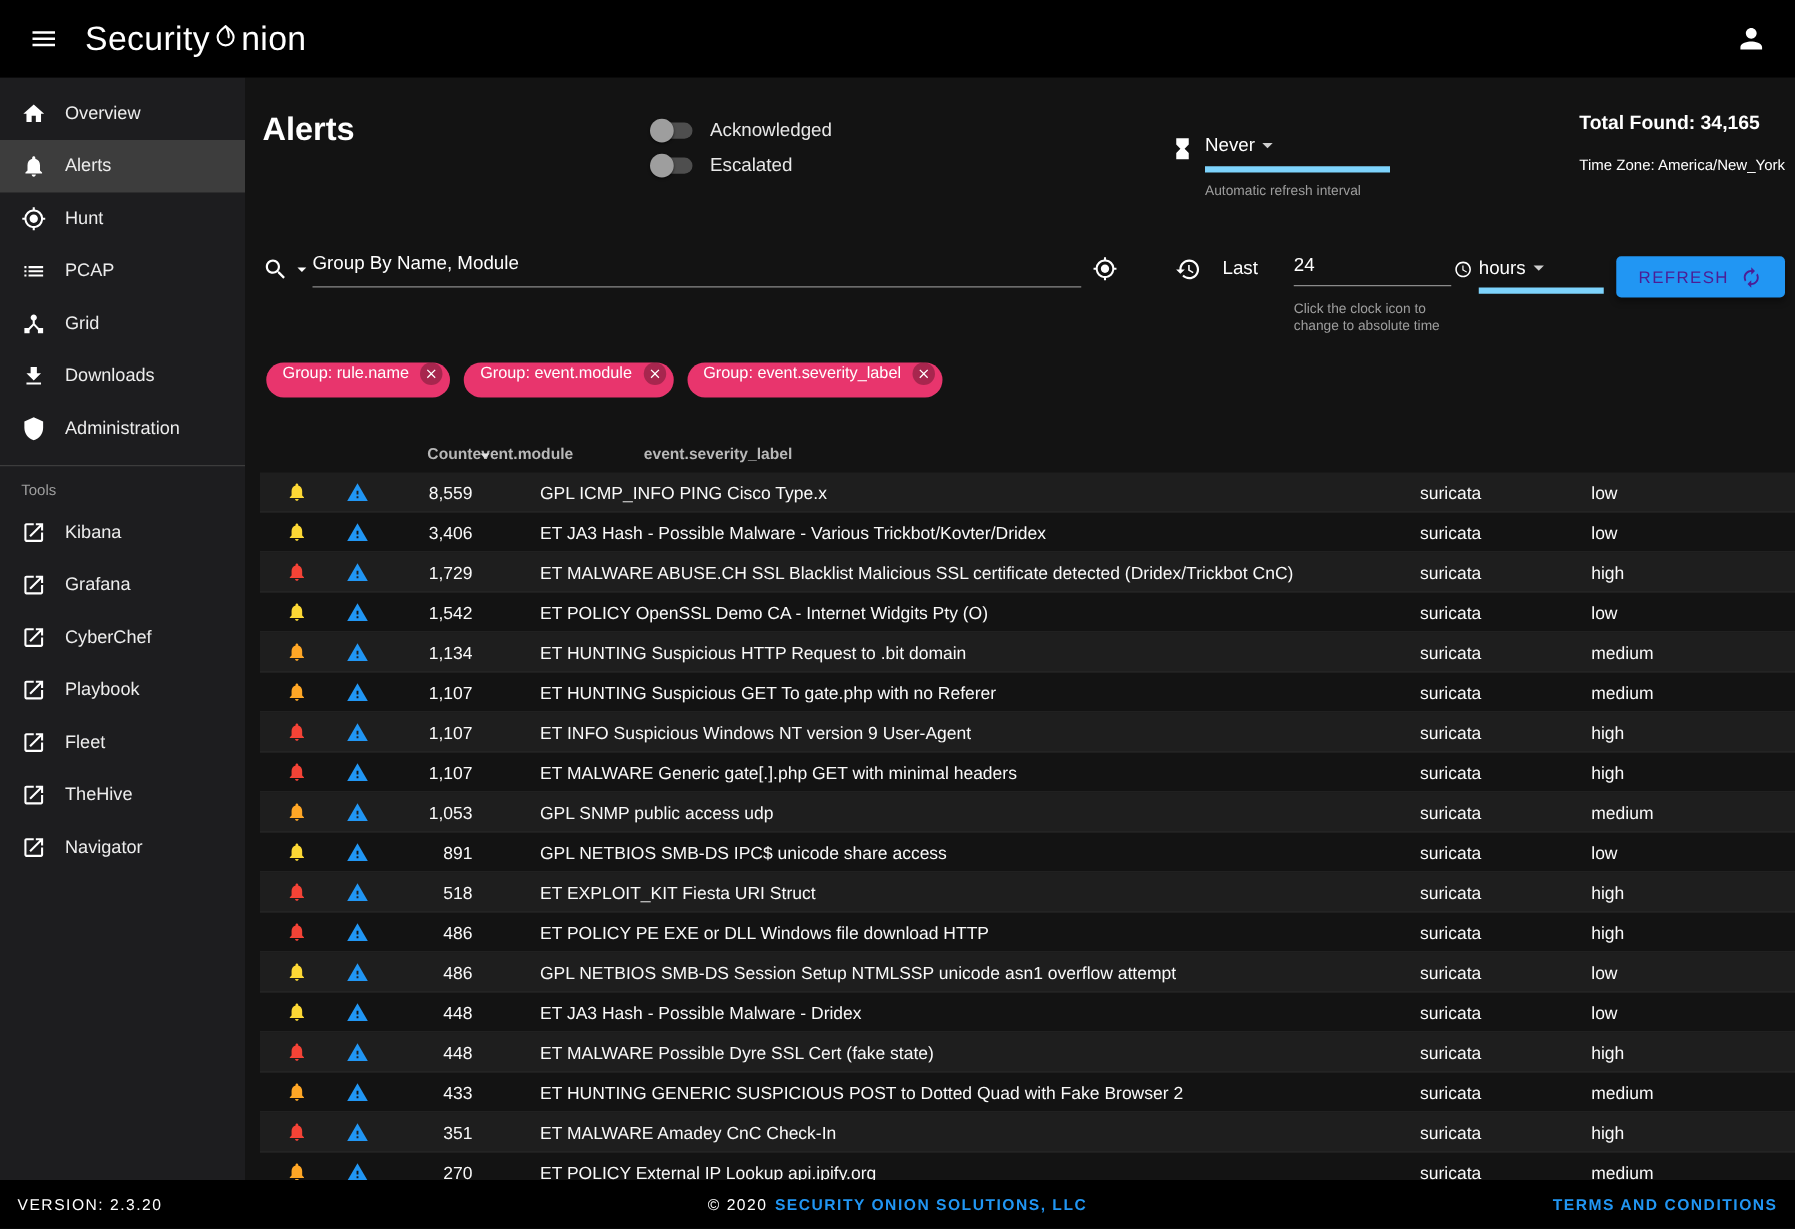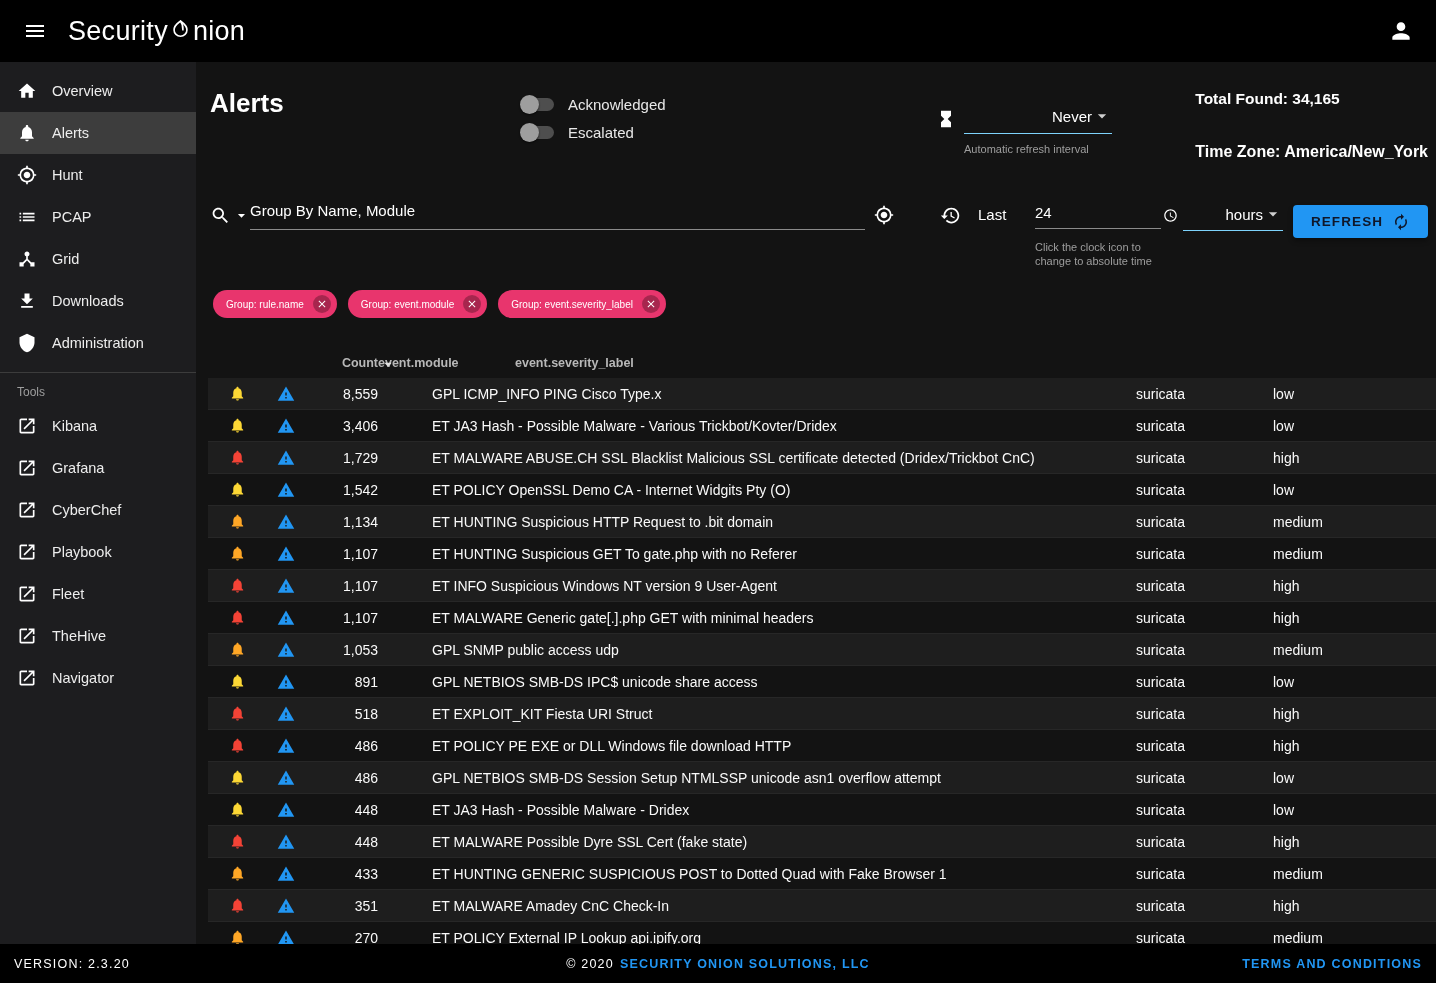--- a/index.html
+++ b/index.html
@@ -35,47 +35,47 @@
   
   .main{position:absolute;left:196px;top:62px;right:0;bottom:39px;background:#131313;overflow:hidden;z-index:10}
   .page-title{position:absolute;left:14px;top:26px;font-size:26px;font-weight:700}
   .toggles{position:absolute;left:326px;top:28px}
   .toggle-row{display:flex;align-items:center;gap:14px;height:28px;cursor:pointer}
   .switch{width:32px;height:13px;border-radius:7px;background:#4e4e4e;position:relative;flex:none}
   .knob{position:absolute;left:-2px;top:-3px;width:19px;height:19px;border-radius:50%;background:#9e9e9e;box-shadow:0 1px 2px rgba(0,0,0,.6)}
   .toggle-label{font-size:15px;color:#e8e8e8}
   .interval{position:absolute;left:740px;top:44px;display:flex;gap:8px}
   .interval .hg{width:20px;height:20px;color:#fff;margin-top:3px}
-  .sel{width:148px;border-bottom:1px solid #7dd3fc;display:flex;align-items:center;justify-content:flex-end;padding-bottom:7px;cursor:pointer}
+  .sel{width:148px;border-bottom:5px solid #7dd3fc;display:flex;align-items:center;justify-content:flex-start;padding-bottom:7px;cursor:pointer}
   .sel .sel-text{font-size:15px}
   .sel .caret{width:20px;height:20px;color:#cfcfcf}
   .interval-caption{font-size:11px;color:#9e9e9e;margin-top:9px}
   .totals{position:absolute;right:8px;top:28px;text-align:left}
   .total-found{font-size:15.5px;font-weight:700}
-  .timezone{font-size:16px;font-weight:700;margin-top:35px}
+  .timezone{font-size:12px;font-weight:400;margin-top:17px}
 
   
   .query-icons{position:absolute;left:14px;top:143px;display:flex;align-items:center}
   .q-search{width:21px;height:21px;color:#fff}
   .q-caret{width:17px;height:17px;color:#fff;margin-left:2px;cursor:pointer}
   .query-input{position:absolute;left:54px;top:140px;width:615px;background:transparent;border:none;border-bottom:1px solid #8b8b8b;color:#fff;font-size:15px;font-family:inherit;padding:0 0 10px;outline:none}
   .q-target{position:absolute;left:678px;top:143px;width:20px;height:20px;color:#fff;cursor:pointer}
   .tr-history{position:absolute;left:744px;top:143px;width:21px;height:21px;color:#fff;cursor:pointer}
   .tr-last{position:absolute;left:782px;top:144px;font-size:15px}
   .time-field{position:absolute;left:839px;top:142px;width:126px;border-bottom:1px solid #8b8b8b;padding-bottom:6px}
   .time-field input{width:100%;background:transparent;border:none;color:#fff;font-size:15px;font-family:inherit;outline:none}
   .time-clock{position:absolute;left:967px;top:146px;width:15px;height:15px;color:#fff;cursor:pointer}
   .unit-sel{position:absolute;left:987px;top:142px;width:100px;padding-bottom:6px}
-  .refresh-btn{position:absolute;right:8px;top:143px;width:135px;height:33px;background:var(--accent,#2196f3);border:none;border-radius:4px;color:#0f172a;font-size:13.5px;font-weight:700;letter-spacing:1.1px;display:flex;align-items:center;justify-content:center;gap:9px;cursor:pointer;font-family:inherit;box-shadow:0 3px 5px rgba(0,0,0,.35)}
+  .refresh-btn{position:absolute;right:8px;top:143px;width:135px;height:33px;background:var(--accent,#2196f3);border:none;border-radius:4px;color:#4c1d95;font-size:13.5px;font-weight:400;letter-spacing:1.1px;display:flex;align-items:center;justify-content:center;gap:9px;cursor:pointer;font-family:inherit;box-shadow:0 3px 5px rgba(0,0,0,.35)}
   .refresh-btn .icn{width:18px;height:18px}
   .time-hint{position:absolute;left:839px;top:178px;font-size:11px;color:#9e9e9e;line-height:14px}
 
   
   .chips{position:absolute;left:17px;top:228px;display:flex;gap:11px}
-  .chip{height:28px;border-radius:14px;background:var(--chip,#e8356d);display:flex;align-items:center;gap:9px;padding:0 6px 0 13px;font-size:10px}
+  .chip{height:28px;border-radius:14px;background:var(--chip,#e8356d);display:flex;gap:9px;padding:0 6px 0 13px;font-size:13px}
   .chip-close{width:18px;height:18px;border-radius:50%;background:rgba(0,0,0,.28);display:flex;align-items:center;justify-content:center;cursor:pointer;border:none;color:#fff;flex:none;padding:0}
   .chip-close .icn{width:12px;height:12px}
 
   
   .table{position:absolute;left:12px;right:0;top:286px}
   .thead{display:flex;align-items:center;height:30px;color:#b8b8b8;font-size:12.5px;font-weight:700}
   .trow{display:flex;align-items:center;height:32px;border-bottom:1px solid #272727;font-size:14px;color:#fafafa}
   .trows .trow:nth-child(odd){background:#1e1e1e}
   .cell-bell{width:56px;padding-left:21px;display:flex;align-items:center}
   .cell-tri{width:44px;display:flex;justify-content:center;align-items:center}
@@ -694,21 +694,21 @@
             </span>
           </span>
           <span class="cell-tri">
             <span class="icn tri-i">
               <svg viewBox="0 0 24 24">
                 <path d="M1 21h22L12 2 1 21zm12-3h-2v-2h2v2zm0-4h-2v-4h2v4z"></path>
               </svg>
             </span>
           </span>
           <span class="cell-count">433</span>
-          <span class="cell-rule">ET HUNTING GENERIC SUSPICIOUS POST to Dotted Quad with Fake Browser 1</span>
+          <span class="cell-rule">ET HUNTING GENERIC SUSPICIOUS POST to Dotted Quad with Fake Browser 2</span>
           <span class="cell-module">suricata</span>
           <span class="cell-sev">medium</span>
         </div>
         <div class="trow">
           <span class="cell-bell">
             <span class="icn bell-i sev-high">
               <svg viewBox="0 0 24 24">
                 <path d="M12 22c1.1 0 2-.9 2-2h-4c0 1.1.9 2 2 2zm6-6v-5c0-3.07-1.63-5.64-4.5-6.32V4c0-.83-.67-1.5-1.5-1.5s-1.5.67-1.5 1.5v.68C7.64 5.36 6 7.92 6 11v5l-2 2v1h16v-1l-2-2z"></path>
               </svg>
             </span>

